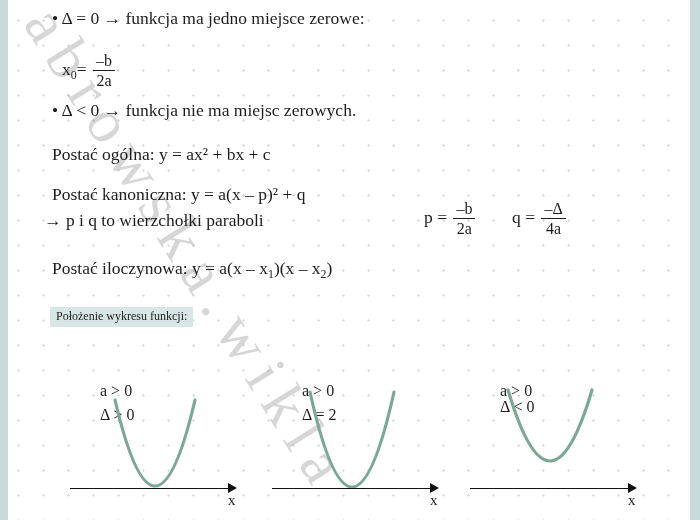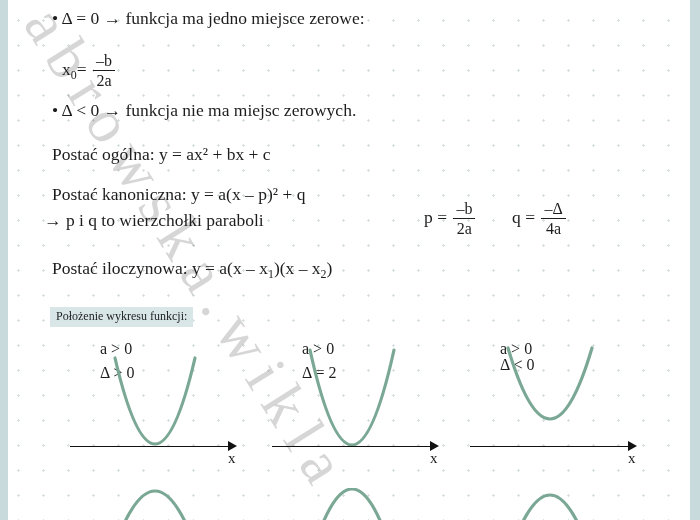--- a/index.html
+++ b/index.html
@@ -94,20 +94,21 @@
     font-size: 12px;
     color: #1d1d1d;
     white-space: nowrap;
   }
 
   
   .panel {
     position: absolute;
     width: 190px;
     height: 135px;
+    margin-top: 42px;
   }
   .panel .plabel {
     position: absolute;
     font-size: 16px;
     color: #1d1d1d;
     white-space: nowrap;
   }
   .panel .axis {
     position: absolute;
     left: 10px;

